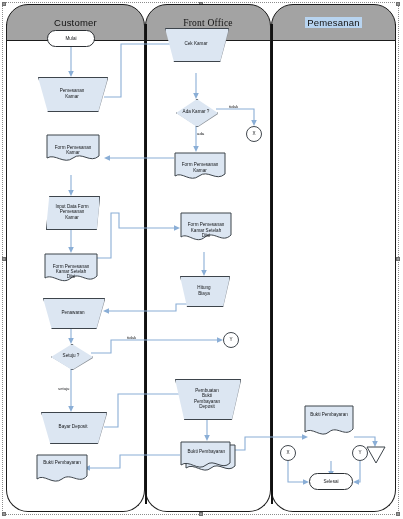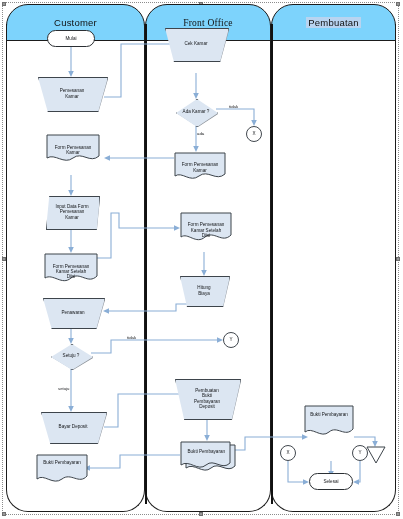--- a/index.html
+++ b/index.html
@@ -15,21 +15,21 @@
     position:absolute;left:2px;top:2px;width:397px;height:513px;
     border:1px dotted #8c8c8c;box-sizing:border-box;pointer-events:none;
   }
   .handle{position:absolute;width:4px;height:4px;background:#9a9a9a;border:1px solid #6e6e6e;box-sizing:border-box;}
 
   
   .lanes{position:absolute;left:6px;top:4px;width:390px;height:508px;}
   .lane{position:absolute;top:0;height:100%;}
   .lane-head{
     position:absolute;left:0;top:0;height:37px;width:100%;
-    background:#7dd3fc;
+    background:#a3a3a3;
     border:1px solid #1b1b1b;
     border-radius:22px 22px 0 0;
     box-sizing:border-box;
     display:flex;align-items:center;justify-content:center;
   }
   .lane-head span{font-size:9.5px;color:#111;letter-spacing:.2px;}
   .lane-head.sel span{background:#b8d4f0;padding:0 2px;}
   .lane-body{
     position:absolute;left:0;top:20px;bottom:0;width:100%;
     border:1px solid #1b1b1b;border-top:none;
@@ -127,21 +127,21 @@
 
     <div class="lane" style="left:139px;width:126px;font-family:Liberation Serif, serif;">
       <div class="lane-head">
         <span>Front Office</span>
       </div>
       <div class="lane-body"></div>
     </div>
 
     <div class="lane" style="left:265px;width:125px;">
       <div class="lane-head sel">
-        <span>Pembuatan</span>
+        <span>Pemesanan</span>
       </div>
       <div class="lane-body"></div>
     </div>
 
     <div class="lane-div" style="left:139px;"></div>
     <div class="lane-div" style="left:265px;"></div>
   </div>
 
   <svg class="edges">
 

